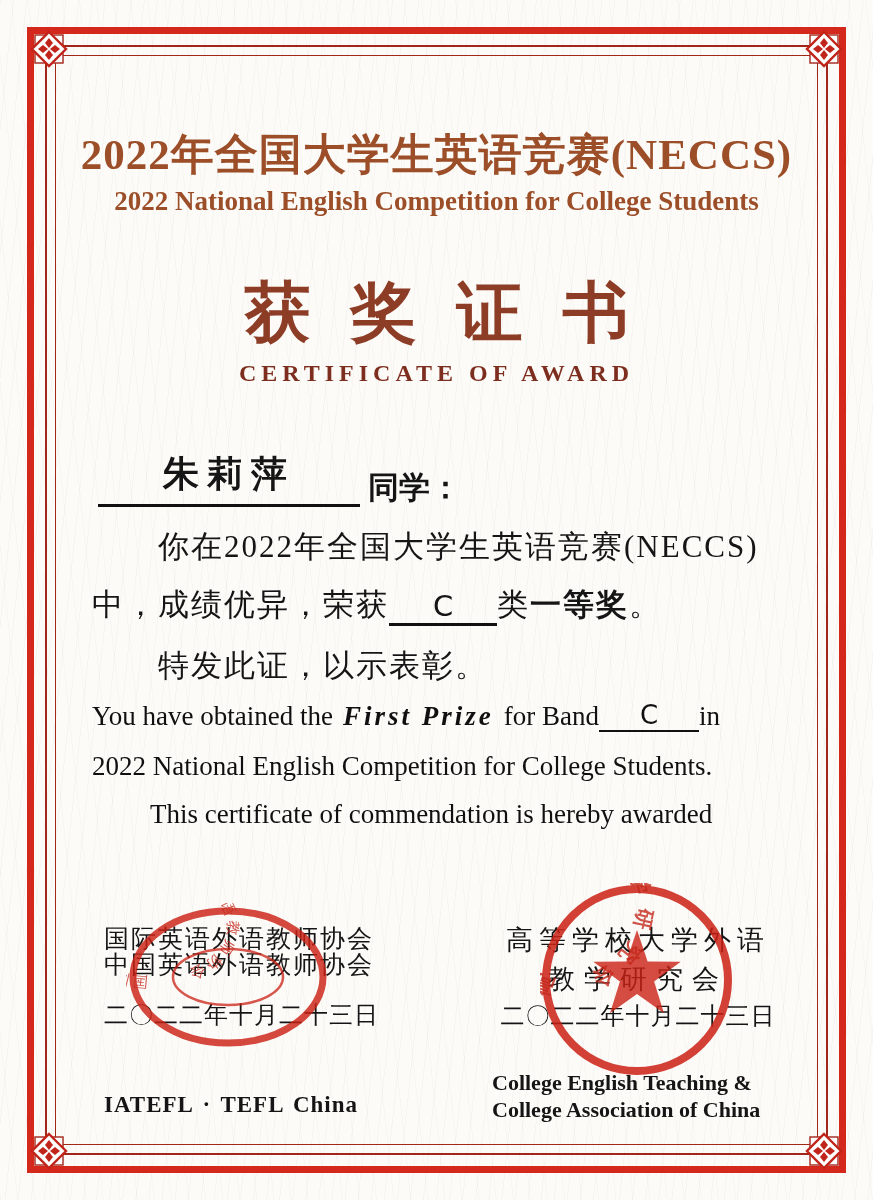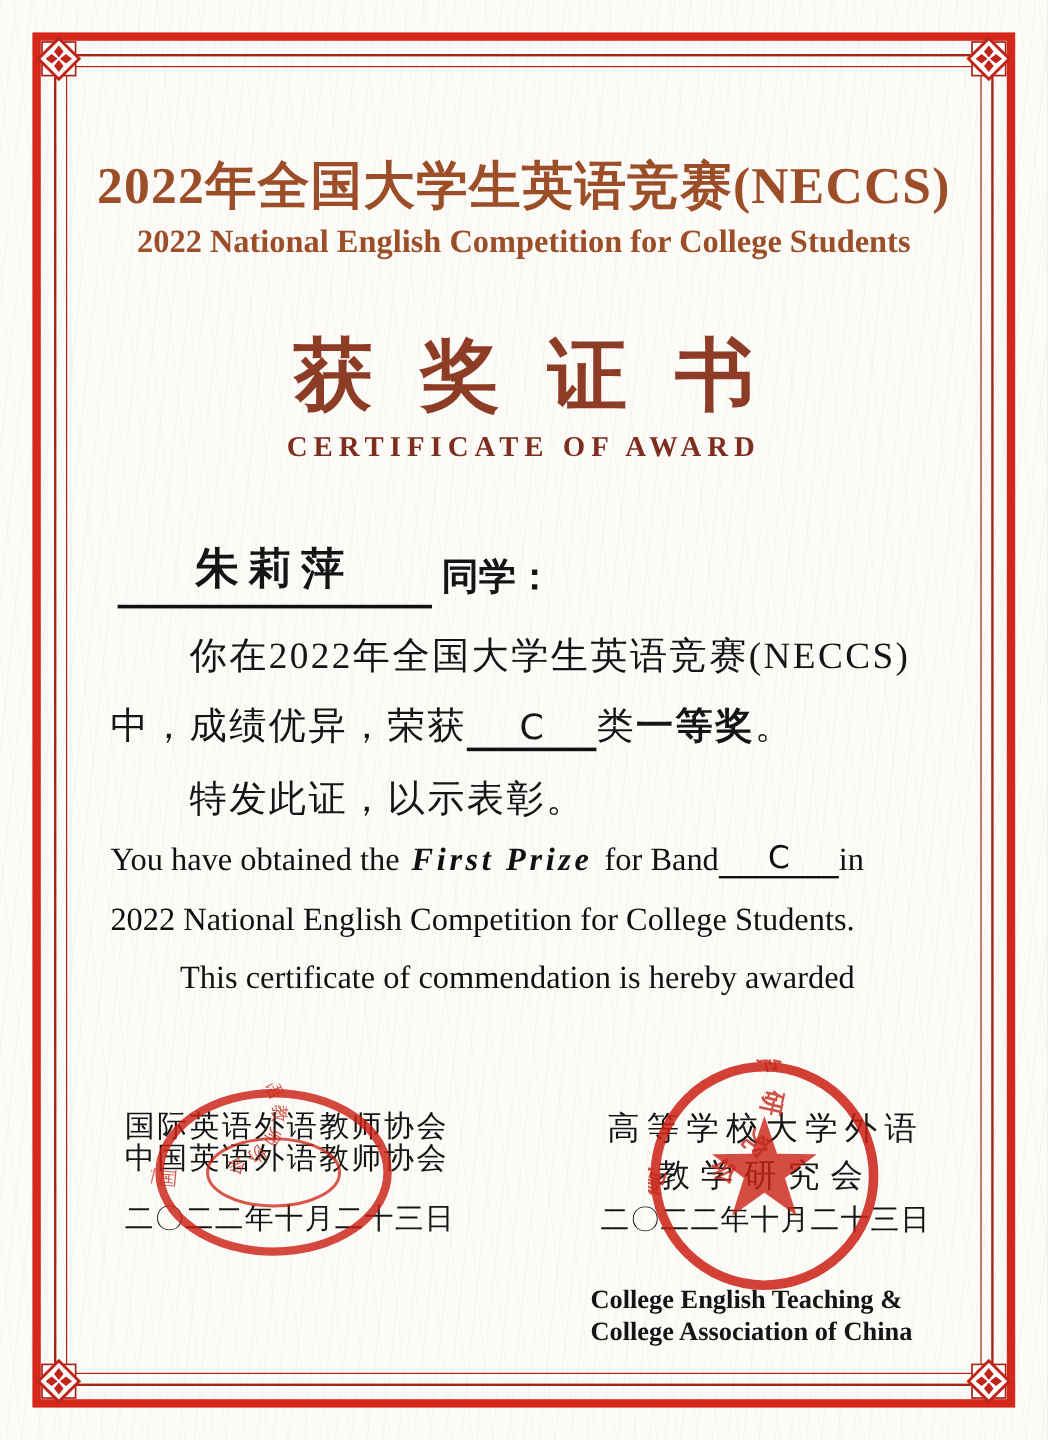--- a/index.html
+++ b/index.html
@@ -32,21 +32,21 @@
            font-size:25px;letter-spacing:3px;padding-bottom:3px;color:#222;}
   .title-zh{position:absolute;top:126px;left:0;width:100%;text-align:center;
             font-size:43px;font-weight:bold;color:#9c4e28;letter-spacing:1px;}
   .title-en{position:absolute;top:186px;left:0;width:100%;text-align:center;
             font-size:27px;font-weight:bold;color:#9c4e28;}
   .award-zh{position:absolute;top:268px;left:0;width:100%;text-align:center;
             font-size:66px;font-weight:bold;color:#8d3c26;letter-spacing:40px;padding-left:40px;box-sizing:border-box;}
   .award-en{position:absolute;top:360px;left:0;width:100%;text-align:center;
             font-size:24px;font-weight:bold;color:#7e2e1f;letter-spacing:5px;}
   
-  .name-row{position:absolute;top:450px;left:98px;display:flex;align-items:center;}
+  .name-row{position:absolute;top:450px;left:98px;display:flex;align-items:flex-end;}
   .name-underline{display:inline-block;width:262px;border-bottom:3px solid #111;
                   text-align:center;font-size:36px;font-weight:bold;letter-spacing:8px;padding-bottom:5px;}
   .name-suffix{font-size:31px;font-weight:bold;margin-left:8px;position:relative;top:2px;}
   .cn-line{position:absolute;font-size:31px;letter-spacing:2px;white-space:nowrap;}
   .p1{top:526px;left:158px;}
   .p2{top:584px;left:92px;}
   .p3{top:645px;left:158px;}
   .blank-cn{display:inline-block;width:108px;border-bottom:3px solid #111;text-align:center;
             font-family:"DejaVu Sans","Liberation Sans",sans-serif;font-size:29px;letter-spacing:0;
             vertical-align:bottom;line-height:1.15;}
@@ -137,20 +137,21 @@
 
   <div class="en-line e1">
     <span>You have obtained the</span><span class="en-prize">First Prize</span><span>for Band</span><span class="blank-en">C</span><span>in</span>
   </div>
   <div class="en-line e2">2022 National English Competition for College Students.</div>
   <div class="en-line e3">This certificate of commendation is hereby awarded</div>
 
   <div class="sig-line ls1">国际英语外语教师协会</div>
   <div class="sig-line ls2">中国英语外语教师协会</div>
   <div class="sig-line ls3">二〇二二年十月二十三日</div>
+  <div class="left-en">IATEFL · TEFL China</div>
 
   <div class="sig-line rs rs1">高等学校大学外语</div>
   <div class="sig-line rs rs2">教学研究会</div>
   <div class="sig-line rs rs3">二〇二二年十月二十三日</div>
   <div class="right-en ren1">College English Teaching &amp;</div>
   <div class="right-en ren2">College Association of China</div>
 
   <svg class="stamp stamp-left" width="205" height="148" viewBox="0 0 205 148">
     <defs>
       <path id="leftStampTextPath" d="M 24,74 a 78,50 0 1 1 0.1,0"></path>

